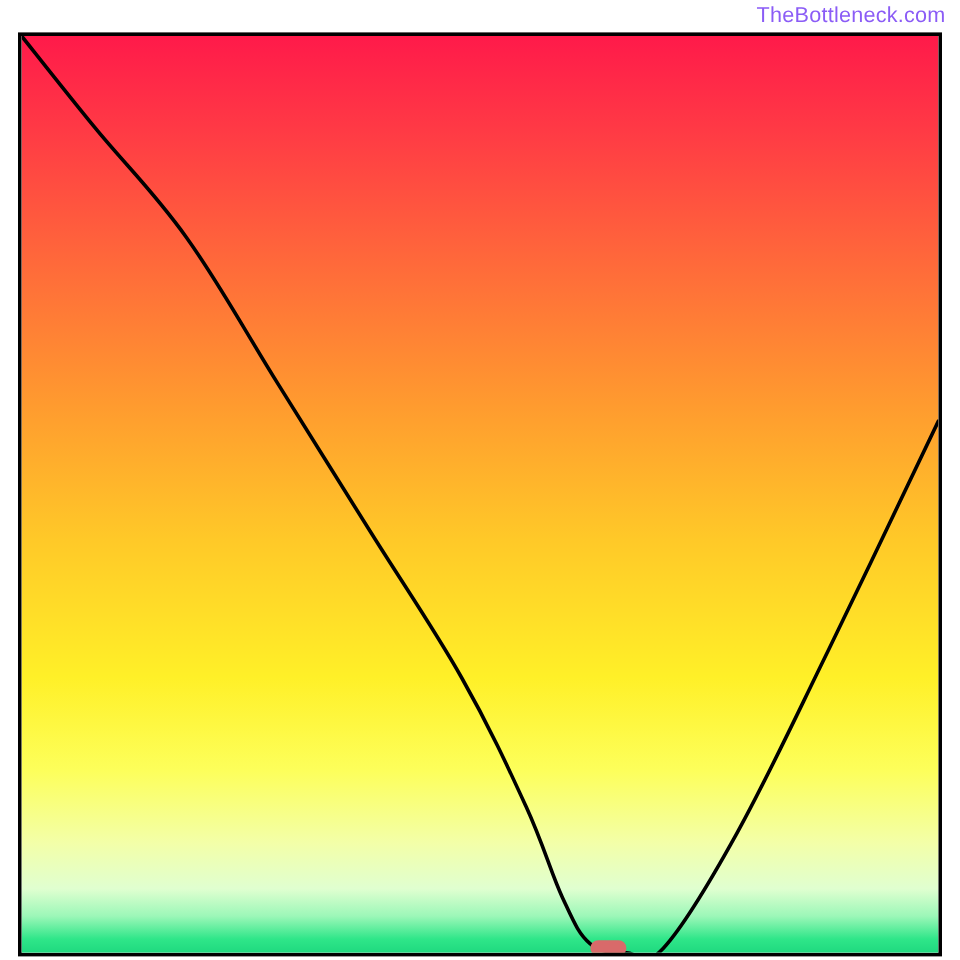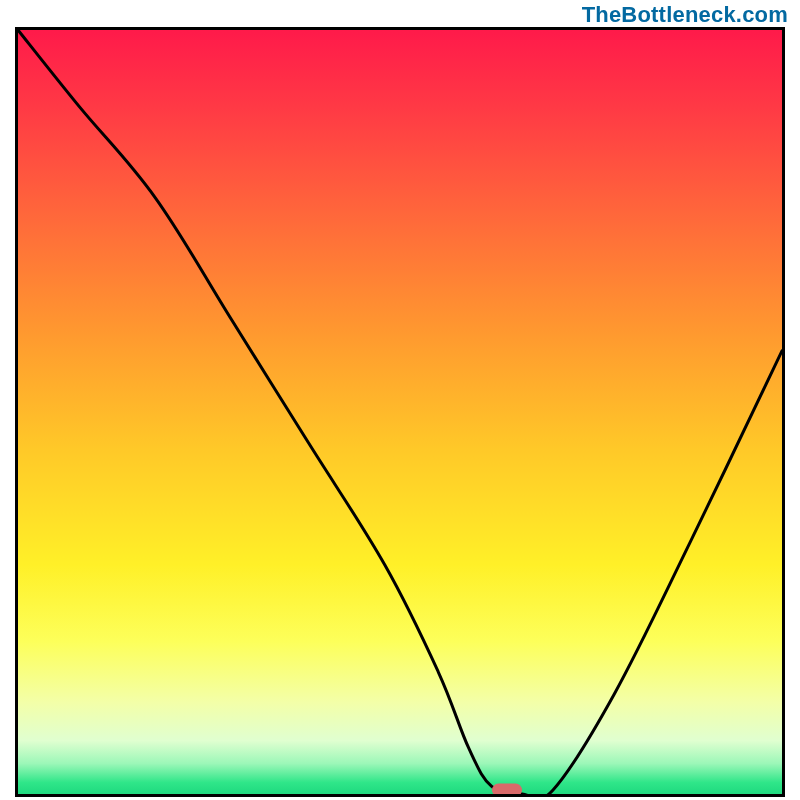--- a/index.html
+++ b/index.html
@@ -12,23 +12,23 @@
   }
   .container {
     position: relative;
     width: 800px;
     height: 800px;
   }
   .watermark {
     position: absolute;
     top: 2px;
     right: 12px;
-    font-size: 22px;
-    font-weight: bold;
-    color: #0369a1;
+    font-size: 18px;
+    font-weight: normal;
+    color: #8b5cf6;
     letter-spacing: 0.2px;
     z-index: 30;
   }
   .plot-outer {
     position: absolute;
     left: 15px;
     top: 27px;
     width: 770px;
     height: 770px;
     border: 3px solid #000000;

